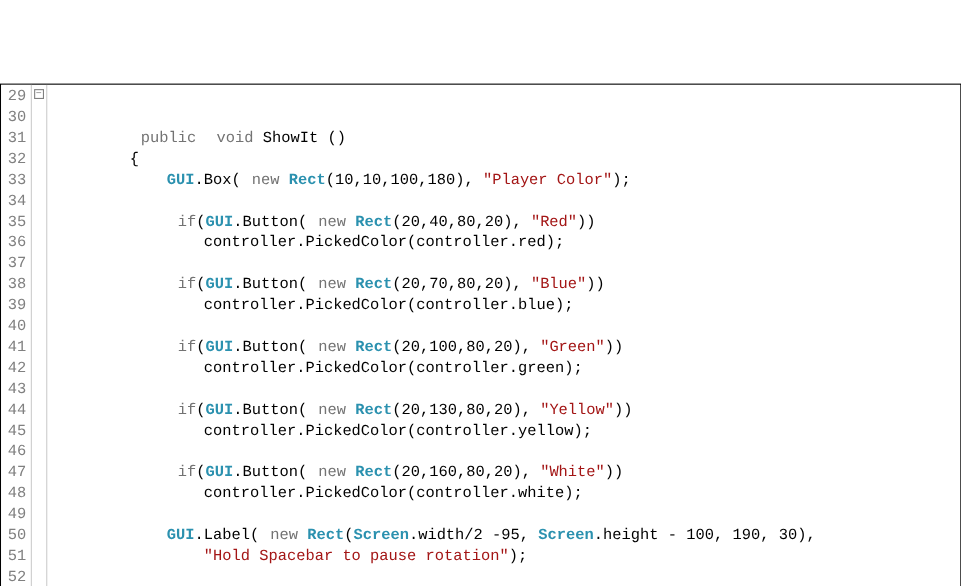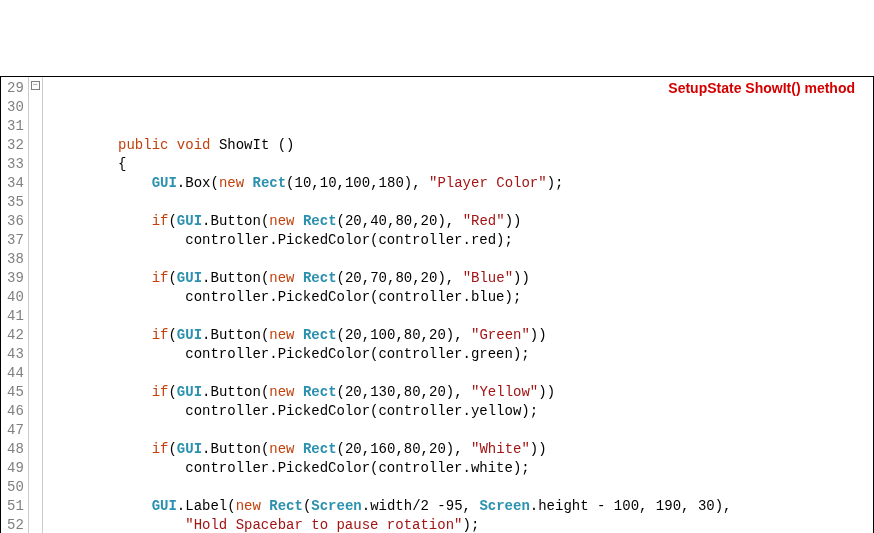--- a/index.html
+++ b/index.html
@@ -52,36 +52,35 @@
 .code .line { display: block; height: 19px; }
 .annotation {
   position: absolute;
   top: 2px;
   right: 18px;
   color: #d40000;
   font-weight: bold;
   font-family: Arial, Helvetica, sans-serif;
   font-size: 14px;
 }
-.kw { color: #c2410c; }
+.kw { color: #737373; margin-left: 10px; }
 .ty { color: #2b91af; font-weight: bold; }
 .str { color: #a31515; }
 .id { color: #000; }
 .num { color: #000; text-align: center; }
 .pn { color: #000; }
 </style>
 </head>
 <body>
 
 
 
 <div class="editor">
   <div class="gutter" id="gutter"><span class="ln">29</span><span class="ln">30</span><span class="ln">31</span><span class="ln">32</span><span class="ln">33</span><span class="ln">34</span><span class="ln">35</span><span class="ln">36</span><span class="ln">37</span><span class="ln">38</span><span class="ln">39</span><span class="ln">40</span><span class="ln">41</span><span class="ln">42</span><span class="ln">43</span><span class="ln">44</span><span class="ln">45</span><span class="ln">46</span><span class="ln">47</span><span class="ln">48</span><span class="ln">49</span><span class="ln">50</span><span class="ln">51</span><span class="ln">52</span></div>
   <div class="foldcol">
     <div class="fold-box">−</div>
   </div>
   <div class="code" id="code">
-    <div class="annotation">SetupState ShowIt() method</div>
   <span class="line"><span class="pn">        </span><span class="kw">public</span><span class="pn"> </span><span class="kw">void</span><span class="pn"> </span><span class="id">ShowIt ()</span></span><span class="line"><span class="pn">        {</span></span><span class="line"><span class="pn">            </span><span class="ty">GUI</span><span class="pn">.Box(</span><span class="kw">new</span><span class="pn"> </span><span class="ty">Rect</span><span class="pn">(</span><span class="num">10</span><span class="pn">,</span><span class="num">10</span><span class="pn">,</span><span class="num">100</span><span class="pn">,</span><span class="num">180</span><span class="pn">), </span><span class="str">"Player Color"</span><span class="pn">);</span></span><span class="line"><span class="pn"></span></span><span class="line"><span class="pn">            </span><span class="kw">if</span><span class="pn">(</span><span class="ty">GUI</span><span class="pn">.Button(</span><span class="kw">new</span><span class="pn"> </span><span class="ty">Rect</span><span class="pn">(</span><span class="num">20</span><span class="pn">,</span><span class="num">40</span><span class="pn">,</span><span class="num">80</span><span class="pn">,</span><span class="num">20</span><span class="pn">), </span><span class="str">"Red"</span><span class="pn">))</span></span><span class="line"><span class="pn">                controller.PickedColor(controller.red);</span></span><span class="line"><span class="pn"></span></span><span class="line"><span class="pn">            </span><span class="kw">if</span><span class="pn">(</span><span class="ty">GUI</span><span class="pn">.Button(</span><span class="kw">new</span><span class="pn"> </span><span class="ty">Rect</span><span class="pn">(</span><span class="num">20</span><span class="pn">,</span><span class="num">70</span><span class="pn">,</span><span class="num">80</span><span class="pn">,</span><span class="num">20</span><span class="pn">), </span><span class="str">"Blue"</span><span class="pn">))</span></span><span class="line"><span class="pn">                controller.PickedColor(controller.blue);</span></span><span class="line"><span class="pn"></span></span><span class="line"><span class="pn">            </span><span class="kw">if</span><span class="pn">(</span><span class="ty">GUI</span><span class="pn">.Button(</span><span class="kw">new</span><span class="pn"> </span><span class="ty">Rect</span><span class="pn">(</span><span class="num">20</span><span class="pn">,</span><span class="num">100</span><span class="pn">,</span><span class="num">80</span><span class="pn">,</span><span class="num">20</span><span class="pn">), </span><span class="str">"Green"</span><span class="pn">))</span></span><span class="line"><span class="pn">                controller.PickedColor(controller.green);</span></span><span class="line"><span class="pn"></span></span><span class="line"><span class="pn">            </span><span class="kw">if</span><span class="pn">(</span><span class="ty">GUI</span><span class="pn">.Button(</span><span class="kw">new</span><span class="pn"> </span><span class="ty">Rect</span><span class="pn">(</span><span class="num">20</span><span class="pn">,</span><span class="num">130</span><span class="pn">,</span><span class="num">80</span><span class="pn">,</span><span class="num">20</span><span class="pn">), </span><span class="str">"Yellow"</span><span class="pn">))</span></span><span class="line"><span class="pn">                controller.PickedColor(controller.yellow);</span></span><span class="line"><span class="pn"></span></span><span class="line"><span class="pn">            </span><span class="kw">if</span><span class="pn">(</span><span class="ty">GUI</span><span class="pn">.Button(</span><span class="kw">new</span><span class="pn"> </span><span class="ty">Rect</span><span class="pn">(</span><span class="num">20</span><span class="pn">,</span><span class="num">160</span><span class="pn">,</span><span class="num">80</span><span class="pn">,</span><span class="num">20</span><span class="pn">), </span><span class="str">"White"</span><span class="pn">))</span></span><span class="line"><span class="pn">                controller.PickedColor(controller.white);</span></span><span class="line"><span class="pn"></span></span><span class="line"><span class="pn">            </span><span class="ty">GUI</span><span class="pn">.Label(</span><span class="kw">new</span><span class="pn"> </span><span class="ty">Rect</span><span class="pn">(</span><span class="ty">Screen</span><span class="pn">.width/</span><span class="num">2</span><span class="pn"> -</span><span class="num">95</span><span class="pn">, </span><span class="ty">Screen</span><span class="pn">.height - </span><span class="num">100</span><span class="pn">, </span><span class="num">190</span><span class="pn">, </span><span class="num">30</span><span class="pn">),</span></span><span class="line"><span class="pn">                </span><span class="str">"Hold Spacebar to pause rotation"</span><span class="pn">);</span></span></div>
 </div>
 
 
 
 
 </body></html>

